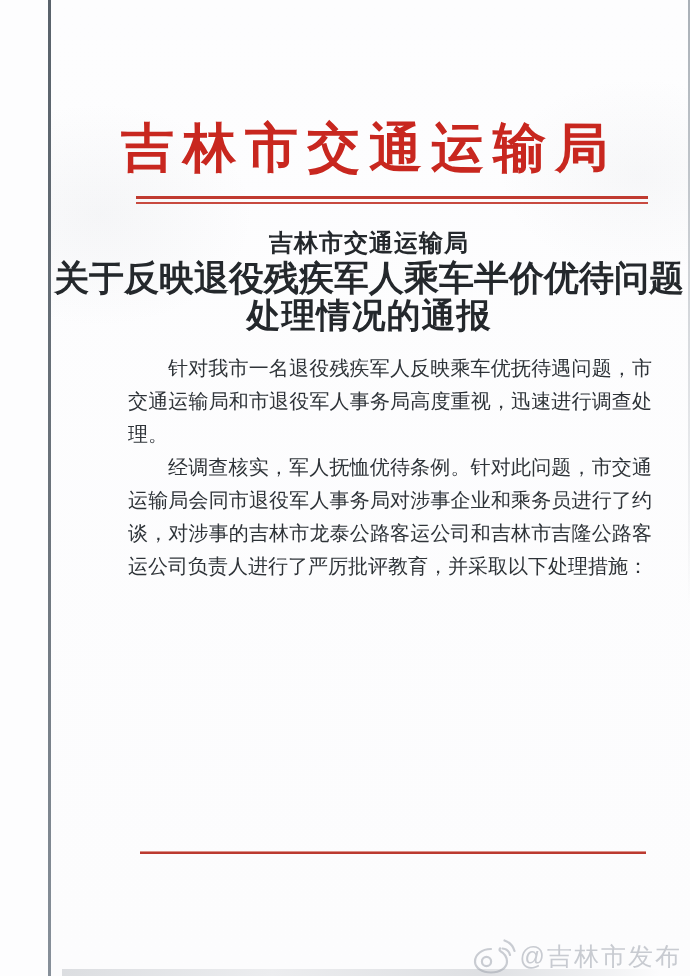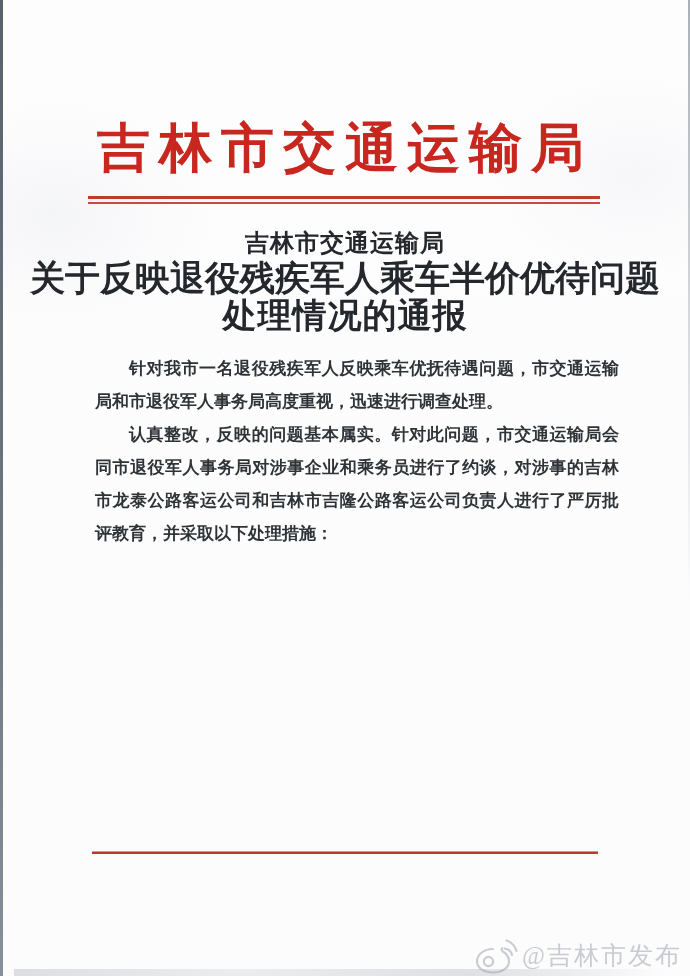--- a/index.html
+++ b/index.html
@@ -14,20 +14,21 @@
     background: #fdfdfe;
     font-family: "Liberation Serif", "DejaVu Serif", serif;
   }
   .page {
     position: absolute;
     inset: 0;
     background:
       radial-gradient(220px 160px at 8% 22%, rgba(140,148,158,0.07), rgba(140,148,158,0) 70%),
       radial-gradient(200px 140px at 92% 18%, rgba(140,148,158,0.06), rgba(140,148,158,0) 70%),
       linear-gradient(180deg, #fdfdfe 0%, #fcfcfd 100%);
+    margin-left: 48px;
   }
   
   .edge-left {
     position: absolute; left: 0; top: 0; width: 3px; height: 100%;
     background: linear-gradient(180deg, #59626b 0%, #6d757d 55%, #87909a 100%);
   }
   .edge-right {
     position: absolute; right: 0; top: 0; width: 2px; height: 62%;
     background: linear-gradient(180deg, #a9b0b7 0%, rgba(169,176,183,0) 100%);
   }
@@ -67,26 +68,25 @@
     font-weight: bold;
     color: #24282c;
   }
   .doc-title .t1 { font-size: 24px; line-height: 34px; letter-spacing: 1px; }
   .doc-title .t2 { font-size: 35px; line-height: 37px; }
   .doc-title .t3 { font-size: 34px; line-height: 37px; letter-spacing: 1px; }
 
   
   .doc-body {
     position: absolute;
-    top: 352px; left: 95px; width: 524px;
-    font-size: 17px;
+    top: 352px; left: 80px; width: 524px;
+    font-size: 20px;
     line-height: 33px;
     color: #2e3338;
     text-align: justify;
-    font-weight: bold;
   }
   .doc-body p {
     margin: 0;
     text-indent: 2em;
   }
 
   .footer-rule {
     position: absolute;
     top: 851px; left: 92px; width: 506px;
     height: 2px;
@@ -97,21 +97,21 @@
   
   .watermark {
     position: absolute;
     top: 936px; right: 8px;
     display: flex;
     align-items: center;
     gap: 4px;
     color: #c8cbd1;
   }
   .watermark .handle {
-    font-family: Liberation Serif, serif;
+    font-family: Liberation Sans, sans-serif;
     font-size: 25px;
     letter-spacing: 2px;
     line-height: 32px;
     white-space: nowrap;
   }
   .watermark svg { display: block; }
 </style>
 </head>
 <body>
 
@@ -122,21 +122,21 @@
   <div class="double-rule"></div>
 
   <div class="doc-title">
     <div class="t1">吉林市交通运输局</div>
     <div class="t2">关于反映退役残疾军人乘车半价优待问题</div>
     <div class="t3">处理情况的通报</div>
   </div>
 
   <div class="doc-body">
     <p>针对我市一名退役残疾军人反映乘车优抚待遇问题，市交通运输局和市退役军人事务局高度重视，迅速进行调查处理。</p>
-    <p>认真整改，反映的问题基本属实。针对此问题，市交通运输局会同市退役军人事务局对涉事企业和乘务员进行了约谈，对涉事的吉林市龙泰公路客运公司和吉林市吉隆公路客运公司负责人进行了严厉批评教育，并采取以下处理措施：</p>
+    <p>经调查核实，军人抚恤优待条例。针对此问题，市交通运输局会同市退役军人事务局对涉事企业和乘务员进行了约谈，对涉事的吉林市龙泰公路客运公司和吉林市吉隆公路客运公司负责人进行了严厉批评教育，并采取以下处理措施：</p>
   </div>
 
   <div class="footer-rule"></div>
 
   <div class="watermark">
     <span>
       <svg width="46" height="40" viewBox="0 0 46 40">
         <g fill="none" stroke="#c9ccd2" stroke-width="2.2" stroke-linecap="round">
           <path d="M21 13 C11.5 13 5 18.8 5 25.5 C5 32 12 36.5 21 36.5 C30 36.5 37 32 37 25.5 C37 21.5 34.5 17.5 30.5 15.2 C29.5 14.5 29.3 13.5 30 12.3"></path>
           <circle cx="16.5" cy="25.5" r="4.6"></circle>

